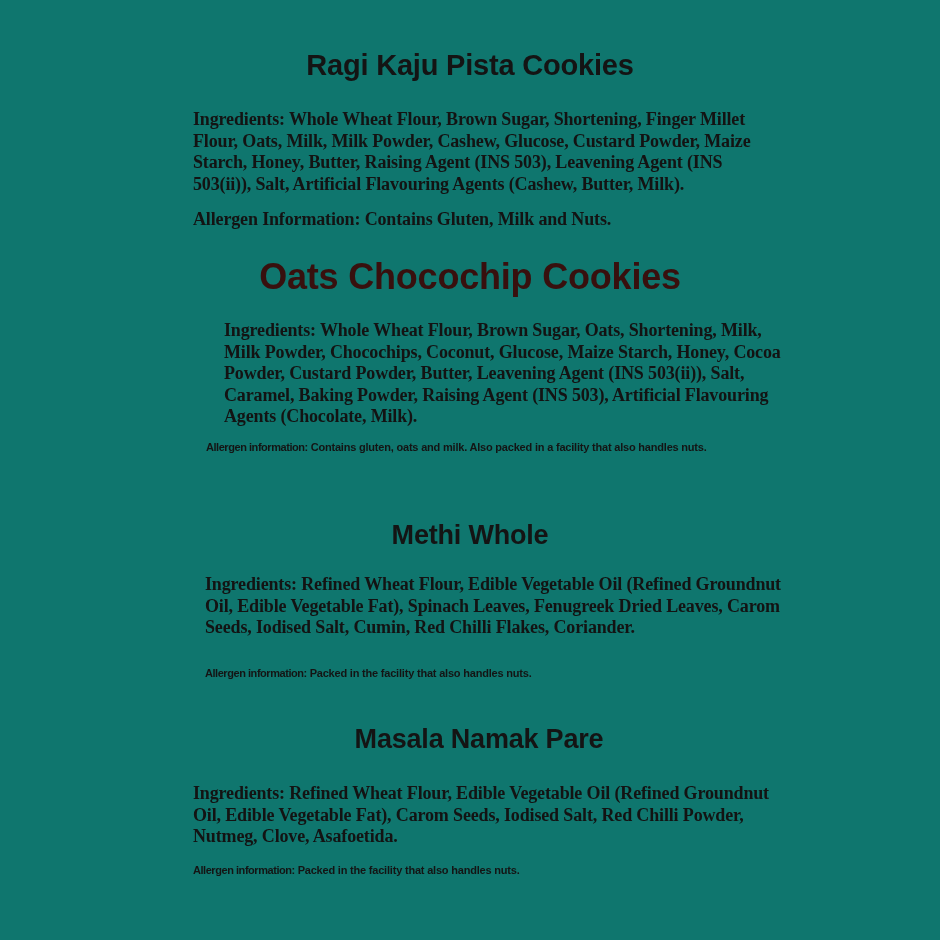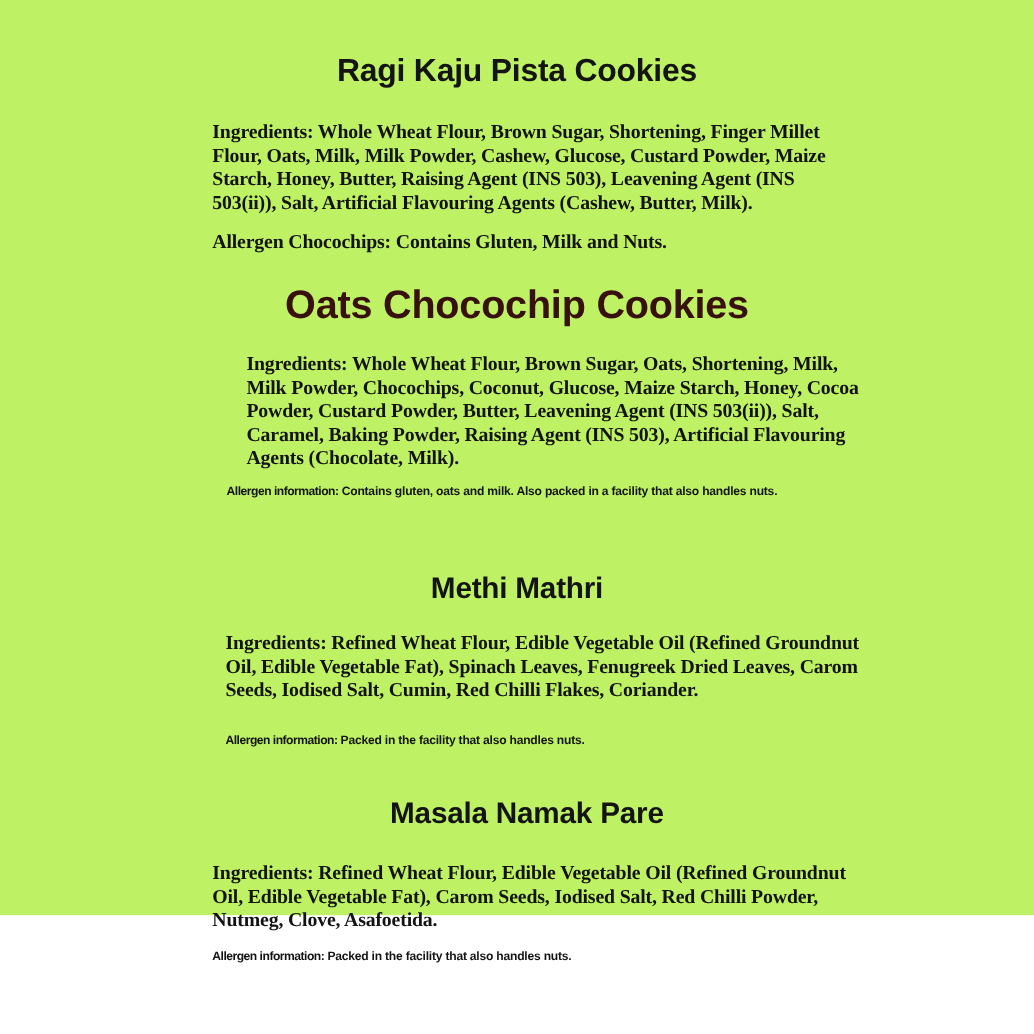--- a/index.html
+++ b/index.html
@@ -11,22 +11,22 @@
     height: 940px;
     background: #ffffff;
     font-family: "Liberation Sans", sans-serif;
     color: #111111;
     overflow: hidden;
   }
 
   .page {
     position: relative;
     width: 940px;
-    height: 832px;
-    background: #bef264;
+    height: 940px;
+    background: #0f766e;
   }
 
   
   .heading {
     text-align: center;
     font-family: "Liberation Sans", sans-serif;
     font-weight: bold;
     letter-spacing: -0.2px;
     margin: 0;
     color: #141414;
@@ -107,31 +107,31 @@
 </style>
 </head>
 <body>
 
 <div class="page">
 
   <h1 class="heading heading-1" style="color: rgb(20, 20, 20);">Ragi Kaju Pista Cookies</h1>
 
   <p class="para ing-1">Ingredients: Whole Wheat Flour, Brown Sugar, Shortening, Finger Millet Flour, Oats, Milk, Milk Powder, Cashew, Glucose, Custard Powder, Maize Starch, Honey, Butter, Raising Agent (INS 503), Leavening Agent (INS 503(ii)), Salt, Artificial Flavouring Agents (Cashew, Butter, Milk).</p>
 
-  <p class="para alg-1">Allergen Chocochips: Contains Gluten, Milk and Nuts.</p>
+  <p class="para alg-1">Allergen Information: Contains Gluten, Milk and Nuts.</p>
 
   <h1 class="heading heading-2" style="color: rgb(56, 16, 14);">Oats Chocochip Cookies</h1>
 
   <p class="para ing-2">Ingredients: Whole Wheat Flour, Brown Sugar, Oats, Shortening, Milk, Milk Powder, Chocochips, Coconut, Glucose, Maize Starch, Honey, Cocoa Powder, Custard Powder, Butter, Leavening Agent (INS 503(ii)), Salt, Caramel, Baking Powder, Raising Agent (INS 503), Artificial Flavouring Agents (Chocolate, Milk).</p>
 
   <p class="alg-line alg-2">
     <span class="lbl">Allergen information:</span><span class="txt"> Contains gluten, oats and milk. Also packed in a facility that also handles nuts.</span>
   </p>
 
-  <h1 class="heading heading-3" style="color: rgb(20, 20, 20);">Methi Mathri</h1>
+  <h1 class="heading heading-3" style="color: rgb(20, 20, 20);">Methi Whole</h1>
 
   <p class="para ing-3">Ingredients: Refined Wheat Flour, Edible Vegetable Oil (Refined Groundnut Oil, Edible Vegetable Fat), Spinach Leaves, Fenugreek Dried Leaves, Carom Seeds, Iodised Salt, Cumin, Red Chilli Flakes, Coriander.</p>
 
   <p class="alg-line alg-3">
     <span class="lbl">Allergen information:</span><span class="txt">  Packed in the facility that also handles nuts.</span>
   </p>
 
   <h1 class="heading heading-4" style="color: rgb(20, 20, 20); padding-left: 18px;">Masala Namak Pare</h1>
 
   <p class="para ing-4">Ingredients: Refined Wheat Flour, Edible Vegetable Oil (Refined Groundnut Oil, Edible Vegetable Fat), Carom Seeds, Iodised Salt, Red Chilli Powder, Nutmeg, Clove, Asafoetida.</p>

